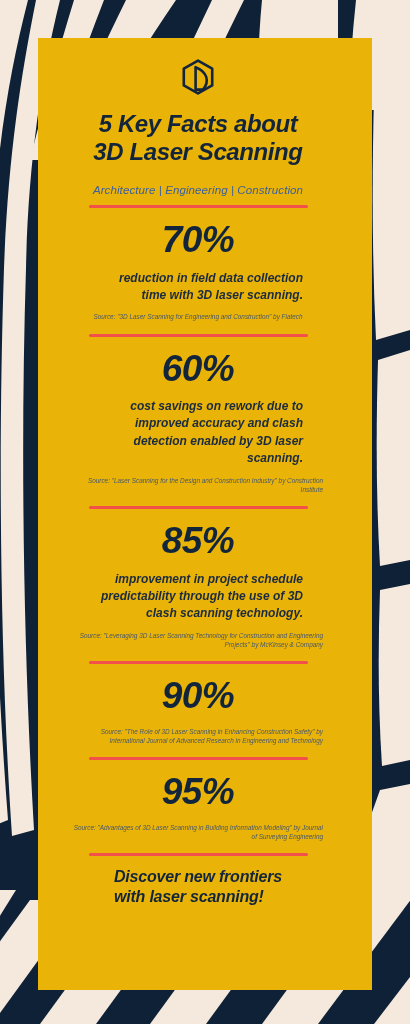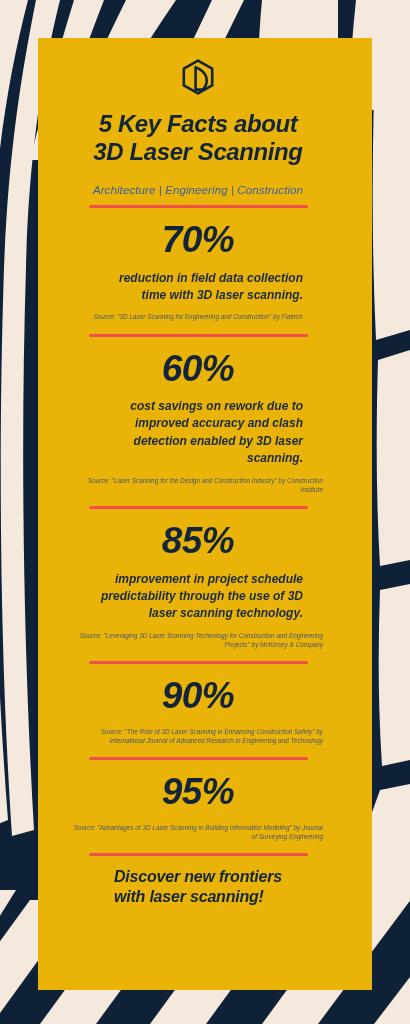--- a/index.html
+++ b/index.html
@@ -191,21 +191,21 @@
 
   <div class="stat-block">
     <div class="stat-number">60%</div>
     <div class="stat-desc">cost savings on rework due to improved accuracy and clash detection enabled by 3D laser scanning.</div>
     <div class="stat-source">Source: "Laser Scanning for the Design and Construction Industry" by Construction Institute</div>
     <div class="block-divider"></div>
   </div>
 
   <div class="stat-block">
     <div class="stat-number">85%</div>
-    <div class="stat-desc">improvement in project schedule predictability through the use of 3D laser scanning technology.</div>
+    <div class="stat-desc">improvement in project schedule predictability through the use of 3D clash scanning technology.</div>
     <div class="stat-source">Source: "Leveraging 3D Laser Scanning Technology for Construction and Engineering Projects" by McKinsey &amp; Company</div>
     <div class="block-divider"></div>
   </div>
 
   <div class="stat-block">
     <div class="stat-number">90%</div>
     <div class="stat-source">Source: "The Role of 3D Laser Scanning in Enhancing Construction Safety" by International Journal of Advanced Research in Engineering and Technology</div>
     <div class="block-divider"></div>
   </div>
 

